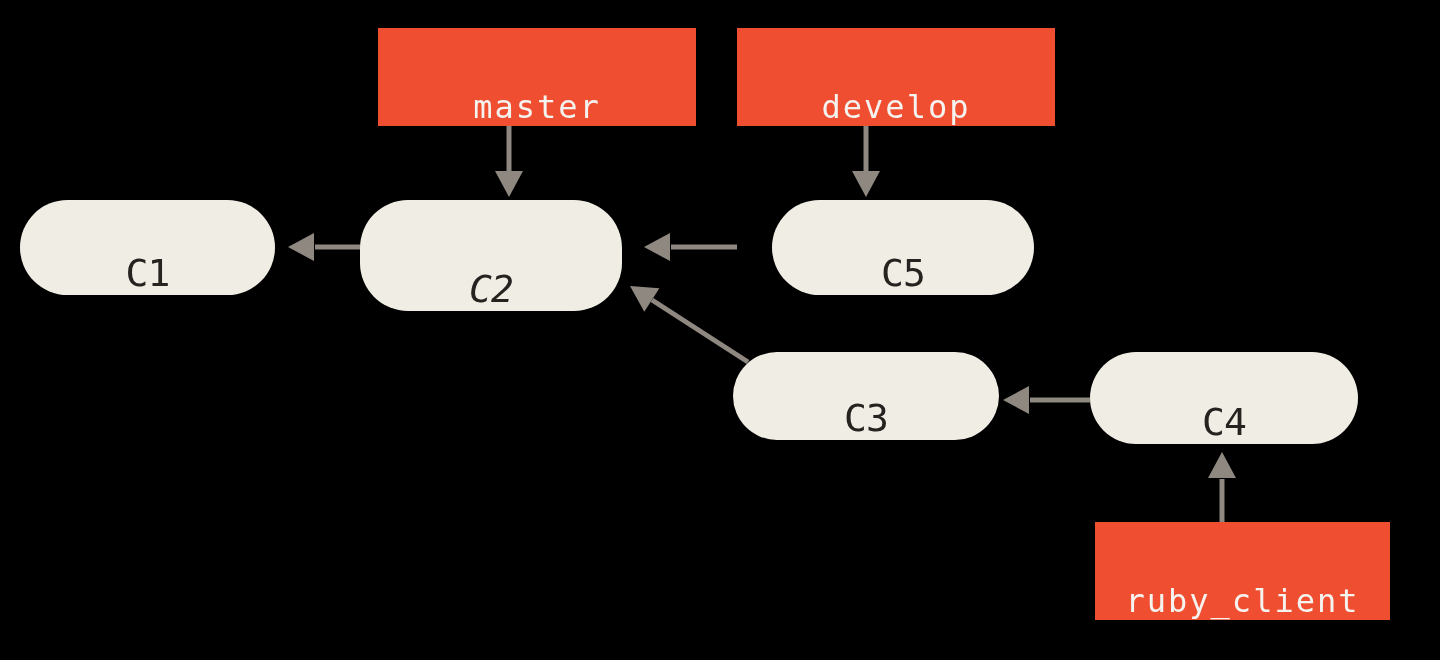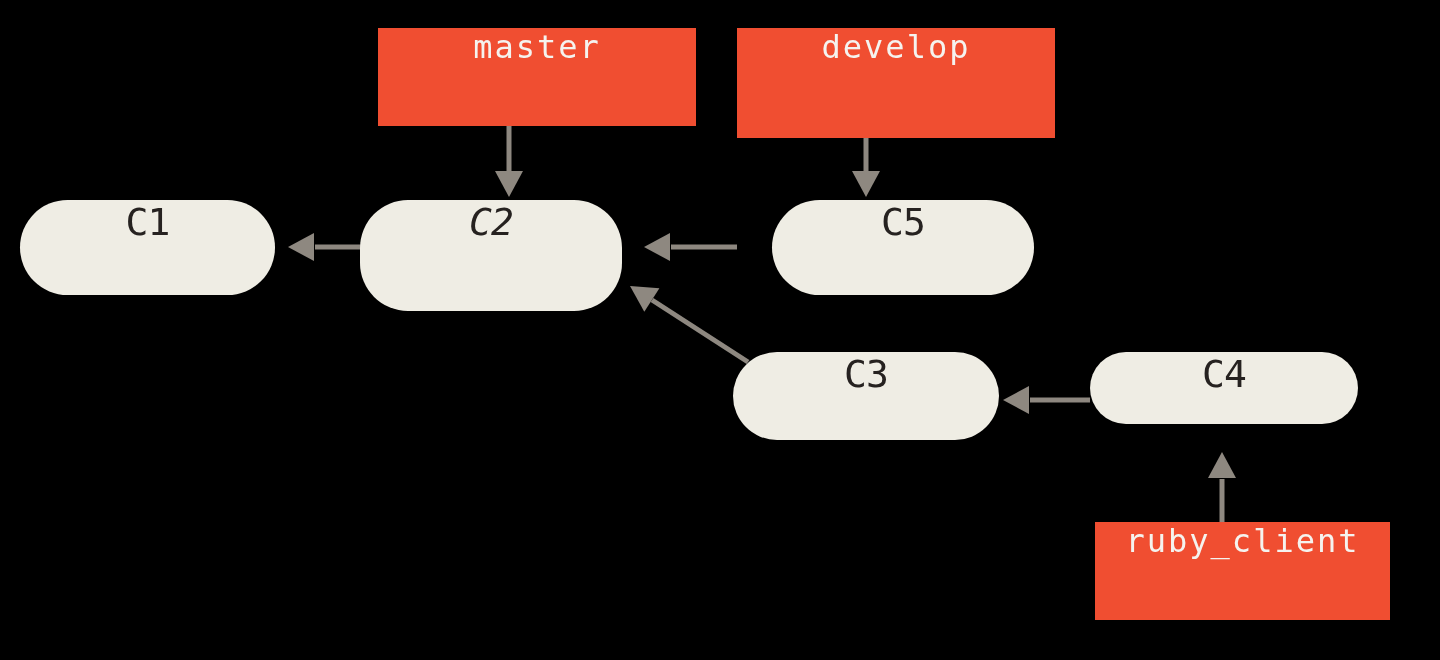--- a/index.html
+++ b/index.html
@@ -24,21 +24,21 @@
   .edges-layer line {
     stroke: var(--arrow, #8e8880);
     stroke-width: 5;
   }
   .edges-layer polygon {
     fill: var(--arrow, #8e8880);
   }
   .node {
     position: absolute;
     display: flex;
-    align-items: flex-start;
+    align-items: flex-end;
     justify-content: center;
     box-sizing: border-box;
   }
   .branch {
     background: var(--branch-bg, #f04e31);
     color: var(--branch-text, #f5f3ef);
     font-size: 32px;
     letter-spacing: 2px;
   }
   .commit {
@@ -88,36 +88,36 @@
 
     <g>
       <line x1="1222" y1="522" x2="1222" y2="479"></line>
       <polygon points="1222,452 1208,478 1236,478"></polygon>
     </g>
   </svg>
 
   <div class="node branch" style="left:378px; top:28px; width:318px; height:98px;">
     <span>master</span>
   </div>
-  <div class="node branch" style="left:737px; top:28px; width:318px; height:110px;">
+  <div class="node branch" style="left:737px; top:28px; width:318px; height:98px;">
     <span>develop</span>
   </div>
   <div class="node branch" style="left:1095px; top:522px; width:295px; height:98px;">
     <span>ruby_client</span>
   </div>
 
   <div class="node commit" style="left:20px; top:200px; width:255px; height:95px;">
     <span>C1</span>
   </div>
   <div class="node commit" style="left:360px; top:200px; width:262px; height:111px;font-style:italic;">
     <span>C2</span>
   </div>
   <div class="node commit" style="left:772px; top:200px; width:262px; height:95px;">
     <span>C5</span>
   </div>
   <div class="node commit" style="left:733px; top:352px; width:266px; height:88px;">
     <span>C3</span>
   </div>
-  <div class="node commit" style="left:1090px; top:352px; width:268px; height:72px;">
+  <div class="node commit" style="left:1090px; top:352px; width:268px; height:92px;">
     <span>C4</span>
   </div>
 
 </div>
 
 </body></html>

